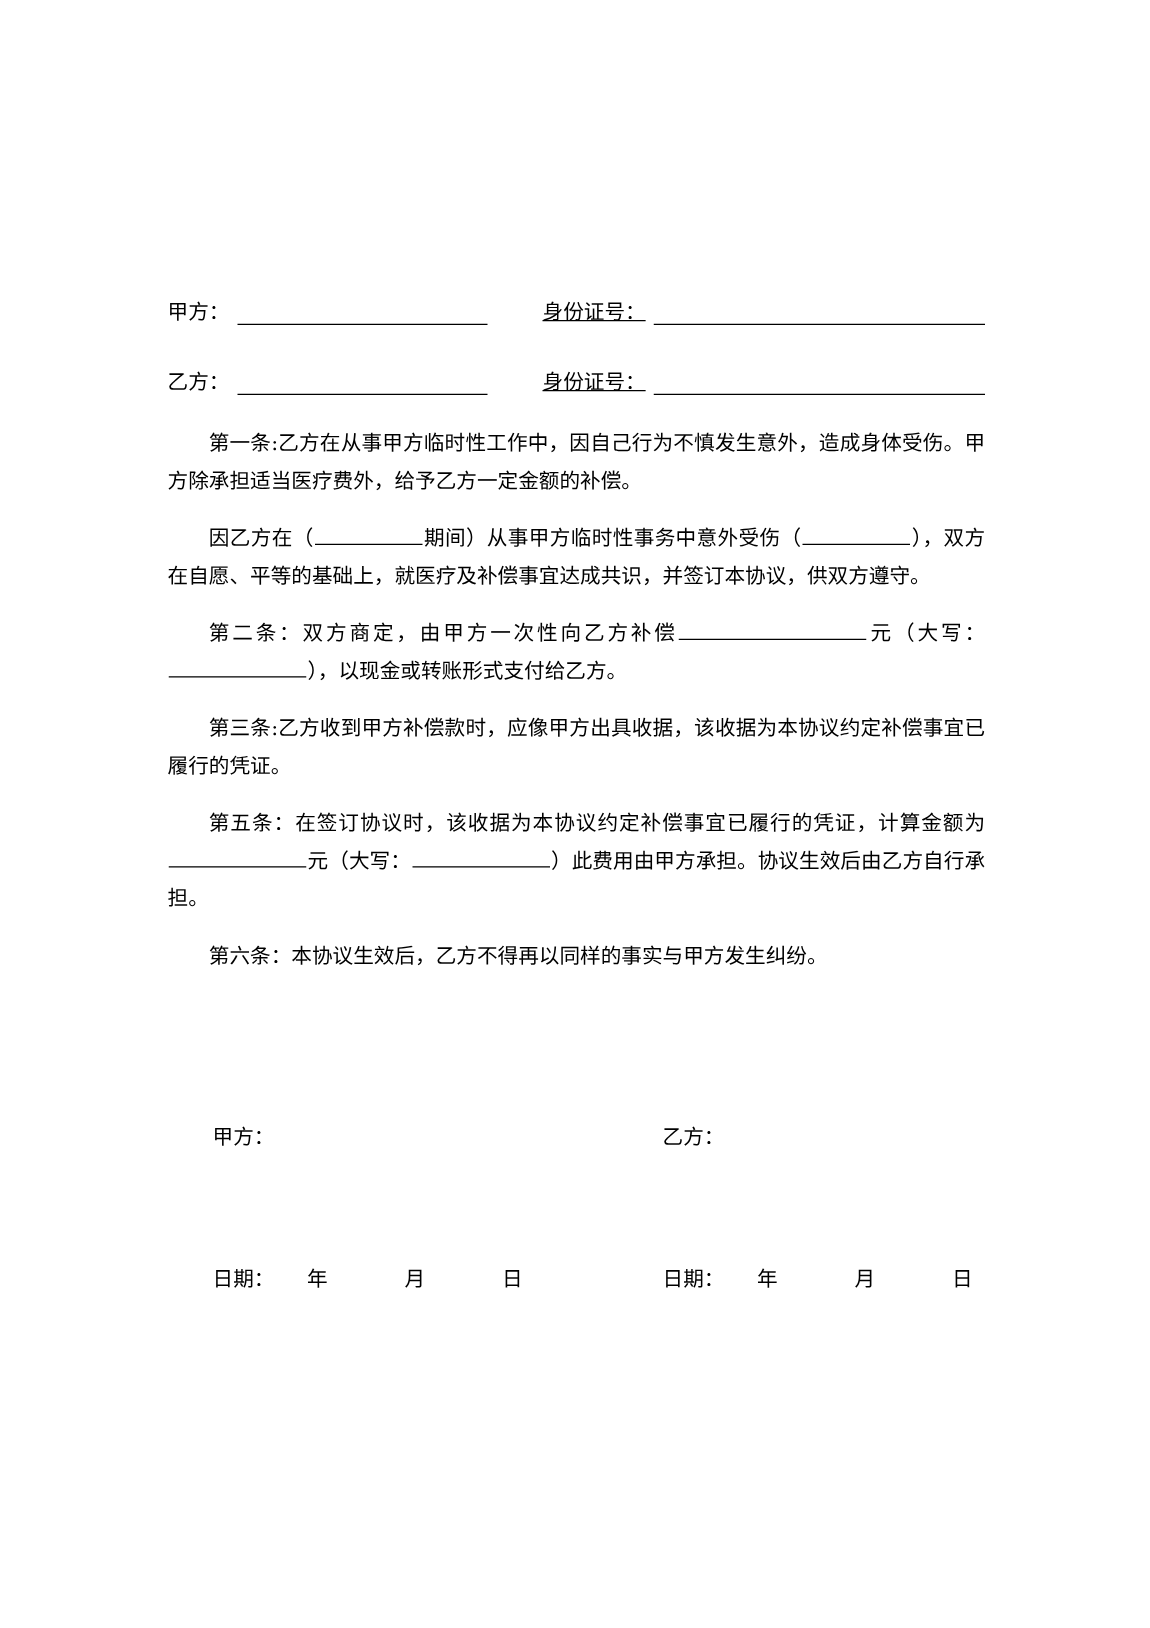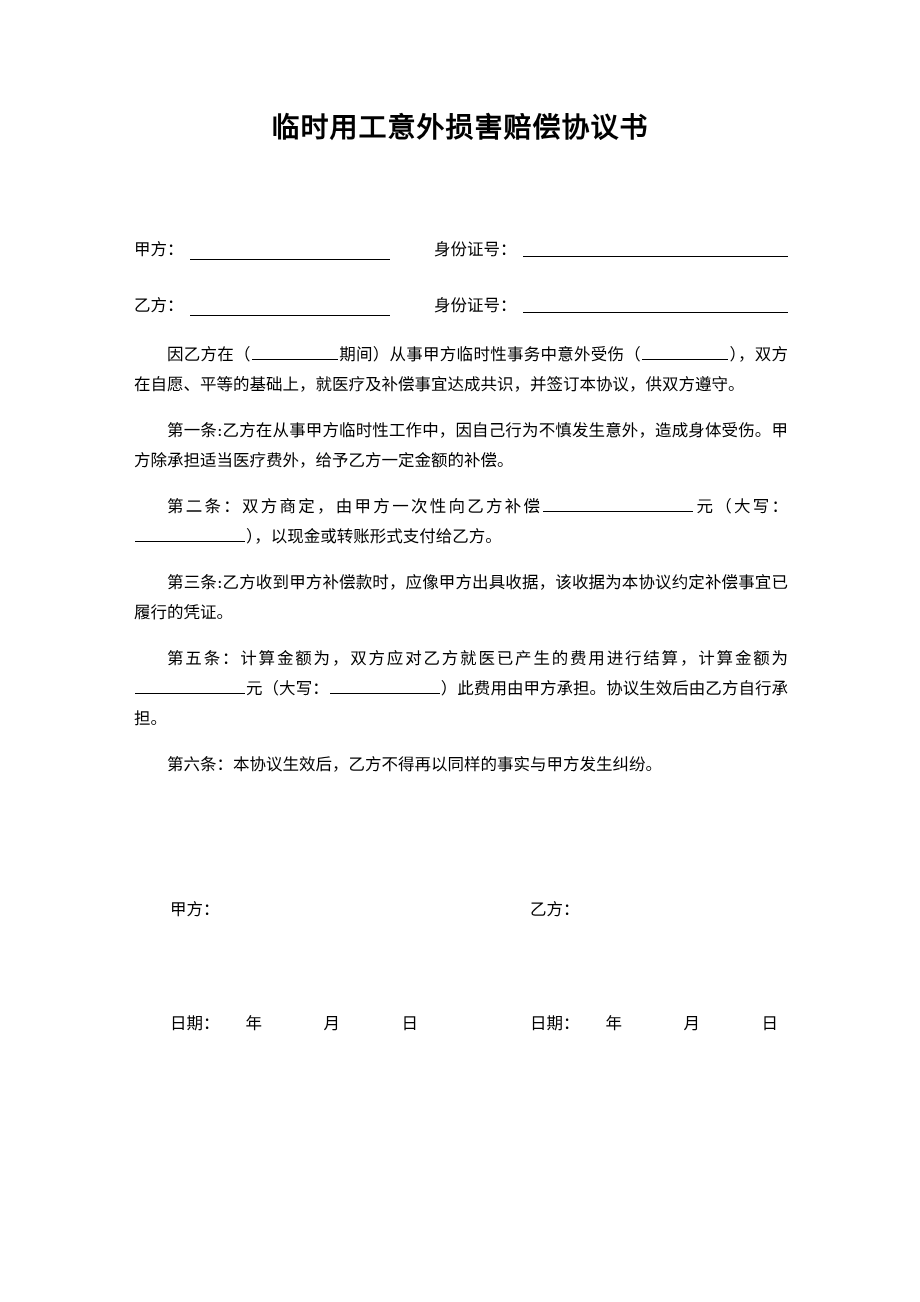--- a/index.html
+++ b/index.html
@@ -57,21 +57,23 @@
 
   .party-left {
     display: flex;
     align-items: flex-end;
     width: 300px;
     flex: 0 0 300px;
   }
 
   .party-right {
     display: flex;
+    align-items: flex-end;
     flex: 1 1 auto;
+    text-decoration: underline;
   }
 
   .fld-label {
     white-space: nowrap;
     padding-right: 6px;
     line-height: 1.3;
   }
 
   .fld-line {
     flex: 1 1 auto;
@@ -146,21 +148,20 @@
   .date-unit.m { width: 64px; padding-left: 14px; }
   .date-unit.d { width: 40px; padding-left: 14px; }
 
   .nowrap { white-space: nowrap; }
 </style>
 </head>
 <body>
 
 <div class="page">
 
-  <div class="doc-title">临时用工意外损害赔偿协议书</div>
 
   <div class="body-col">
 
     <div class="party-row">
       <div class="party-left">
         <span class="fld-label">甲方：</span>
         <span class="fld-line"></span>
       </div>
       <div class="party-right">
         <span class="fld-label">身份证号：</span>
@@ -172,30 +173,30 @@
       <div class="party-left">
         <span class="fld-label">乙方：</span>
         <span class="fld-line"></span>
       </div>
       <div class="party-right">
         <span class="fld-label">身份证号：</span>
         <span class="fld-line"></span>
       </div>
     </div>
 
+    <p class="para"><span class="nowrap">第一条</span><span>:</span><span>乙方在从事甲方临时性工作中，因自己行为不慎发生意外，造成身体受伤。甲方除承担适当医疗费外，给予乙方一定金额的补偿。</span></p>
+
     <p class="para"><span>因乙方在（</span><span class="blank w-md"></span><span>期间）从事甲方临时性事务中意外受伤（</span><span class="blank w-md"></span><span>），双方在自愿、平等的基础上，就医疗及补偿事宜达成共识，并签订本协议，供双方遵守。</span></p>
 
-    <p class="para"><span class="nowrap">第一条</span><span>:</span><span>乙方在从事甲方临时性工作中，因自己行为不慎发生意外，造成身体受伤。甲方除承担适当医疗费外，给予乙方一定金额的补偿。</span></p>
-
     <p class="para stretched"><span class="nowrap">第二条</span><span>：</span><span>双方商定，由甲方一次性向乙方补偿</span><span class="blank w-xl"></span><span>元（大写：</span><span class="blank w-lg"></span><span>），以现金或转账形式支付给乙方。</span></p>
 
     <p class="para"><span class="nowrap">第三条</span><span>:</span><span>乙方收到甲方补偿款时，应像甲方出具收据，该收据为本协议约定补偿事宜已履行的凭证。</span></p>
 
 
-    <p class="para stretched"><span class="nowrap">第五条</span><span>：</span><span>计算金额为，双方应对乙方就医已产生的费用进行结算，计算金额为</span><span class="blank w-lg"></span><span>元（大写：</span><span class="blank w-lg"></span><span>）此费用由甲方承担。协议生效后由乙方自行承担。</span></p>
+    <p class="para stretched"><span class="nowrap">第五条</span><span>：</span><span>在签订协议时，该收据为本协议约定补偿事宜已履行的凭证，计算金额为</span><span class="blank w-lg"></span><span>元（大写：</span><span class="blank w-lg"></span><span>）此费用由甲方承担。协议生效后由乙方自行承担。</span></p>
 
     <p class="para"><span class="nowrap">第六条</span><span>：</span><span>本协议生效后，乙方不得再以同样的事实与甲方发生纠纷。</span></p>
 
 
   </div>
 
   <div class="sign-block">
 
     <div class="sign-row">
       <div class="sign-cell left">

